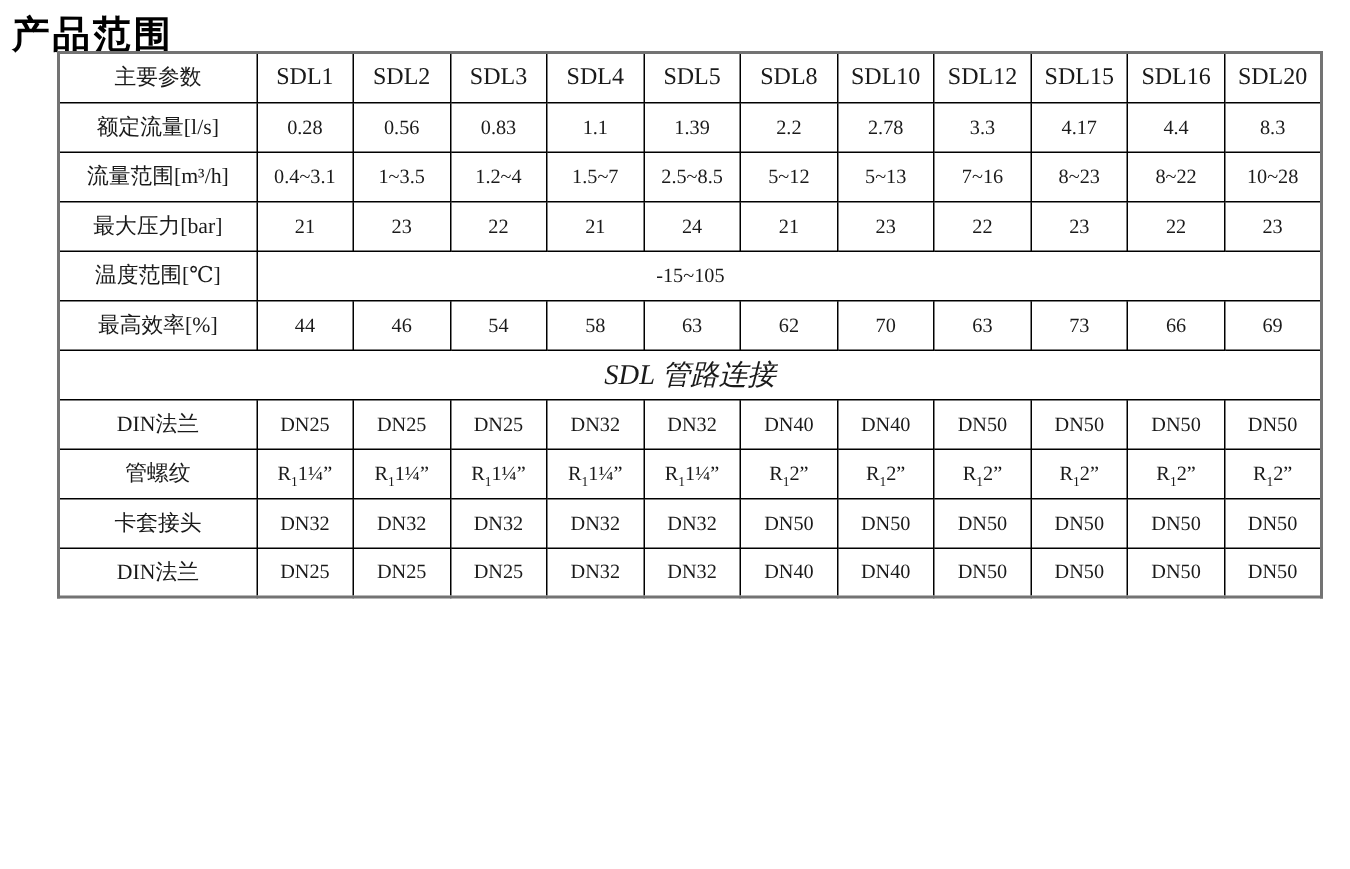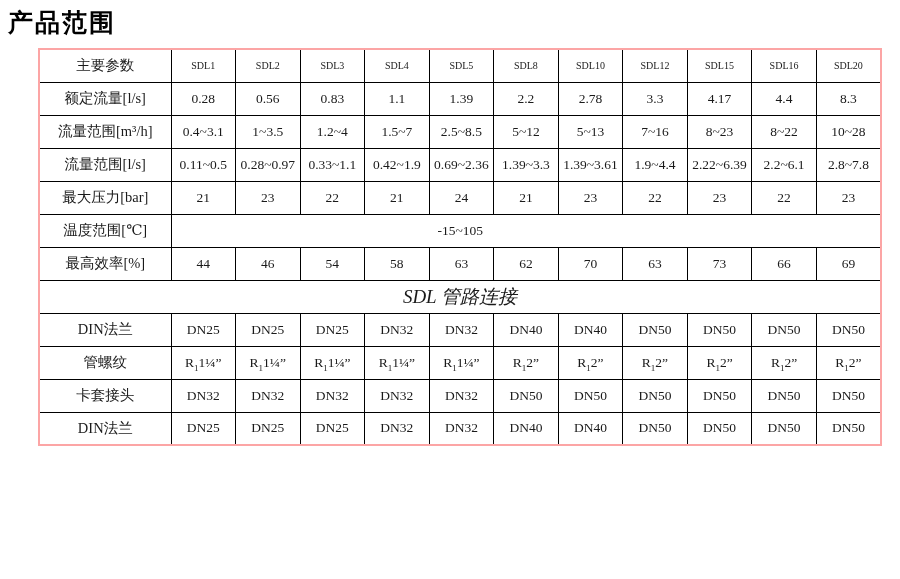--- a/index.html
+++ b/index.html
@@ -17,42 +17,42 @@
     left: 8px; top: 6px;
     margin: 0;
     font-family: "Liberation Sans", "DejaVu Sans", sans-serif;
     font-weight: bold;
     font-size: 25px;
     letter-spacing: 2px;
     color: #000;
   }
   table.spec-table {
     position: absolute;
-    left: 38px; top: 48px;
+    left: 38px; top: 34px;
     width: 844px;
     border-collapse: collapse;
     table-layout: fixed;
-    border: 2px solid #fca5a5;
+    border: 2px solid #737373;
   }
   .spec-table th, .spec-table td {
     border: 1px solid #000;
     height: 33px;
     padding: 0 1px;
     text-align: center;
     vertical-align: middle;
     font-weight: normal;
     font-size: 13.5px;
     color: #1a1a1a;
     white-space: nowrap;
     overflow: hidden;
   }
   .spec-table th.corner, .spec-table td.label-cell {
     font-size: 14.5px;
   }
-  .spec-table th.col-head { font-size: 10px; margin-left: 18px; }
+  .spec-table th.col-head { font-size: 16px; margin-left: 18px; }
   .spec-table td.span-cell { font-size: 19px; font-style: italic; }
   
   .spec-table td.temp-span { padding-right: 132px; }
   .spec-table sub { font-size: 9px; line-height: 0; }
 </style>
 </head>
 <body>
 
 <h1 class="title">产品范围</h1>
 
@@ -110,34 +110,20 @@
         <td>1.5~7</td>
         <td>2.5~8.5</td>
         <td>5~12</td>
         <td>5~13</td>
         <td>7~16</td>
         <td>8~23</td>
         <td>8~22</td>
         <td>10~28</td>
       </tr>
       <tr>
-        <td class="label-cell">流量范围[l/s]</td>
-        <td>0.11~0.5</td>
-        <td>0.28~0.97</td>
-        <td>0.33~1.1</td>
-        <td>0.42~1.9</td>
-        <td>0.69~2.36</td>
-        <td>1.39~3.3</td>
-        <td>1.39~3.61</td>
-        <td>1.9~4.4</td>
-        <td>2.22~6.39</td>
-        <td>2.2~6.1</td>
-        <td>2.8~7.8</td>
-      </tr>
-      <tr>
         <td class="label-cell">最大压力[bar]</td>
         <td>21</td>
         <td>23</td>
         <td>22</td>
         <td>21</td>
         <td>24</td>
         <td>21</td>
         <td>23</td>
         <td>22</td>
         <td>23</td>

